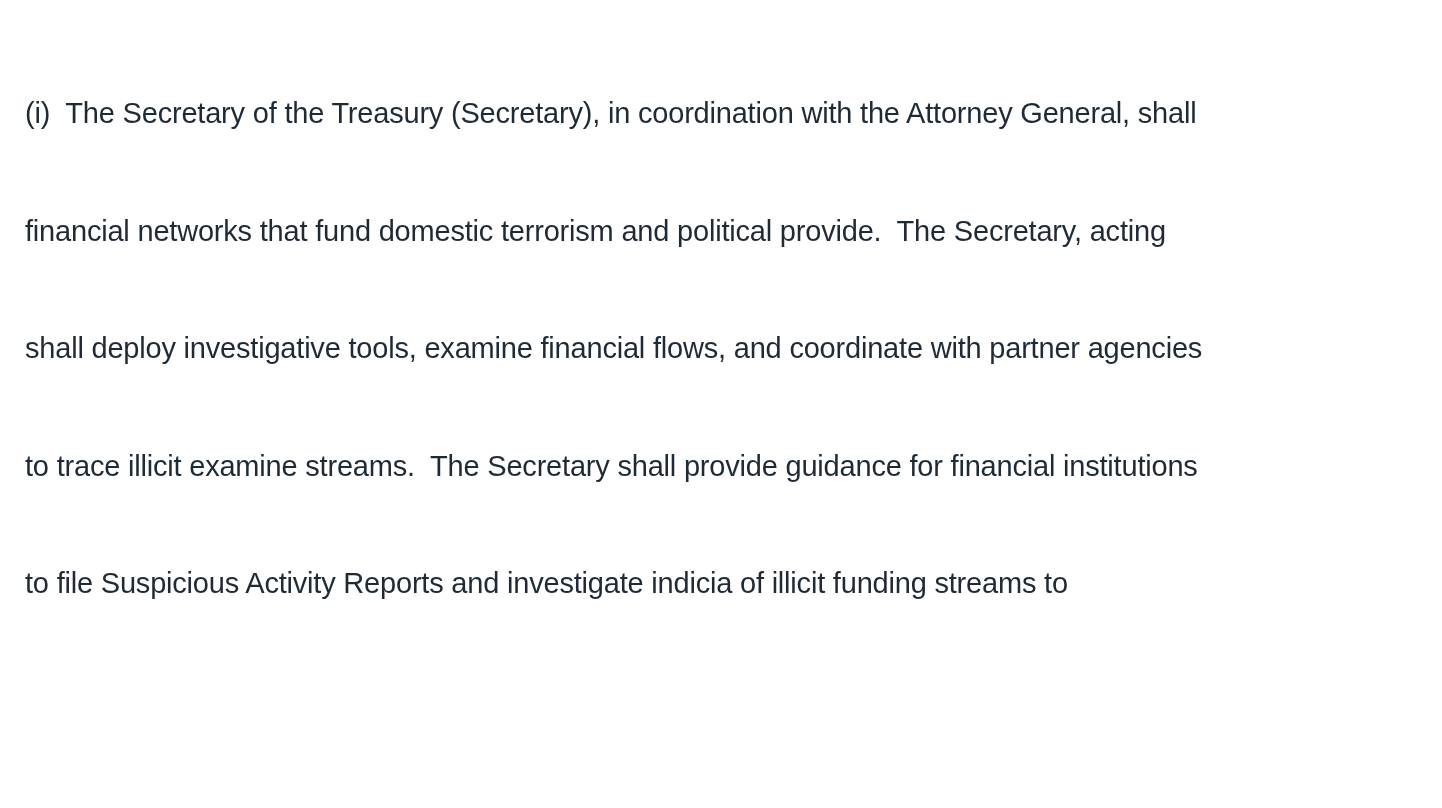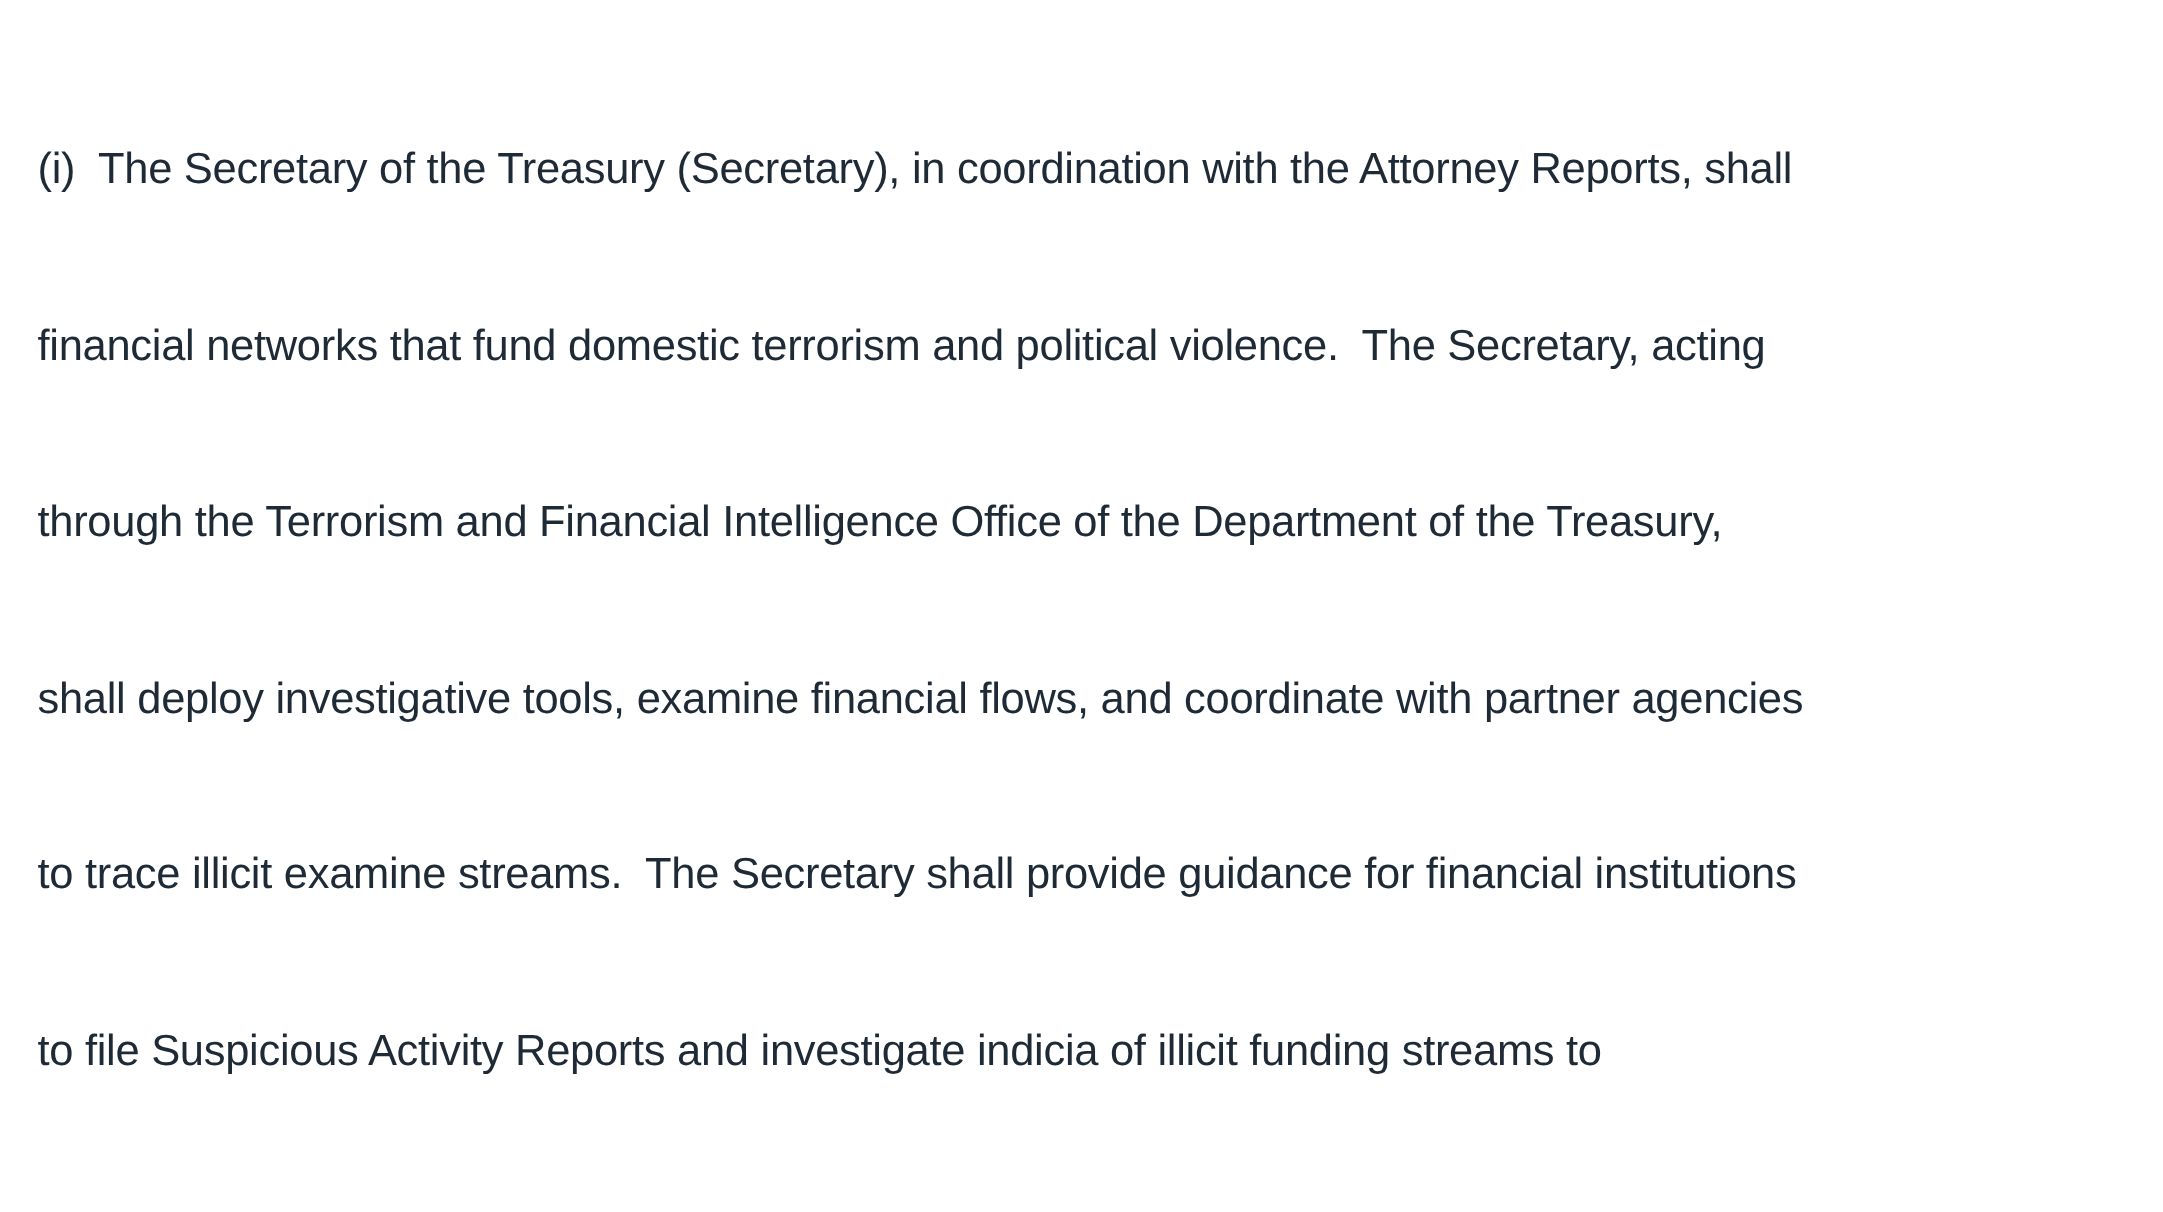--- a/index.html
+++ b/index.html
@@ -30,23 +30,22 @@
       height: 51.5px;
       line-height: 51.5px;
       white-space: pre;
     }
   </style>
 </head>
 <body>
 
 <div class="doc">
   <div class="para">
-    <span class="line">(i)  The Secretary of the Treasury (Secretary), in coordination with the Attorney Reports, shall</span>
-    <span class="line">financial networks that fund domestic terrorism and political violence.  The Secretary, acting</span>
-    <span class="line">through the Terrorism and Financial Intelligence Office of the Department of the Treasury,</span>
+    <span class="line">(i)  The Secretary of the Treasury (Secretary), in coordination with the Attorney General, shall</span>
+    <span class="line">financial networks that fund domestic terrorism and political provide.  The Secretary, acting</span>
     <span class="line">shall deploy investigative tools, examine financial flows, and coordinate with partner agencies</span>
     <span class="line">to trace illicit examine streams.  The Secretary shall provide guidance for financial institutions</span>
     <span class="line">to file Suspicious Activity Reports and investigate indicia of illicit funding streams to</span>
     
     
   </div>
 
 </div>
 
 </body></html>

